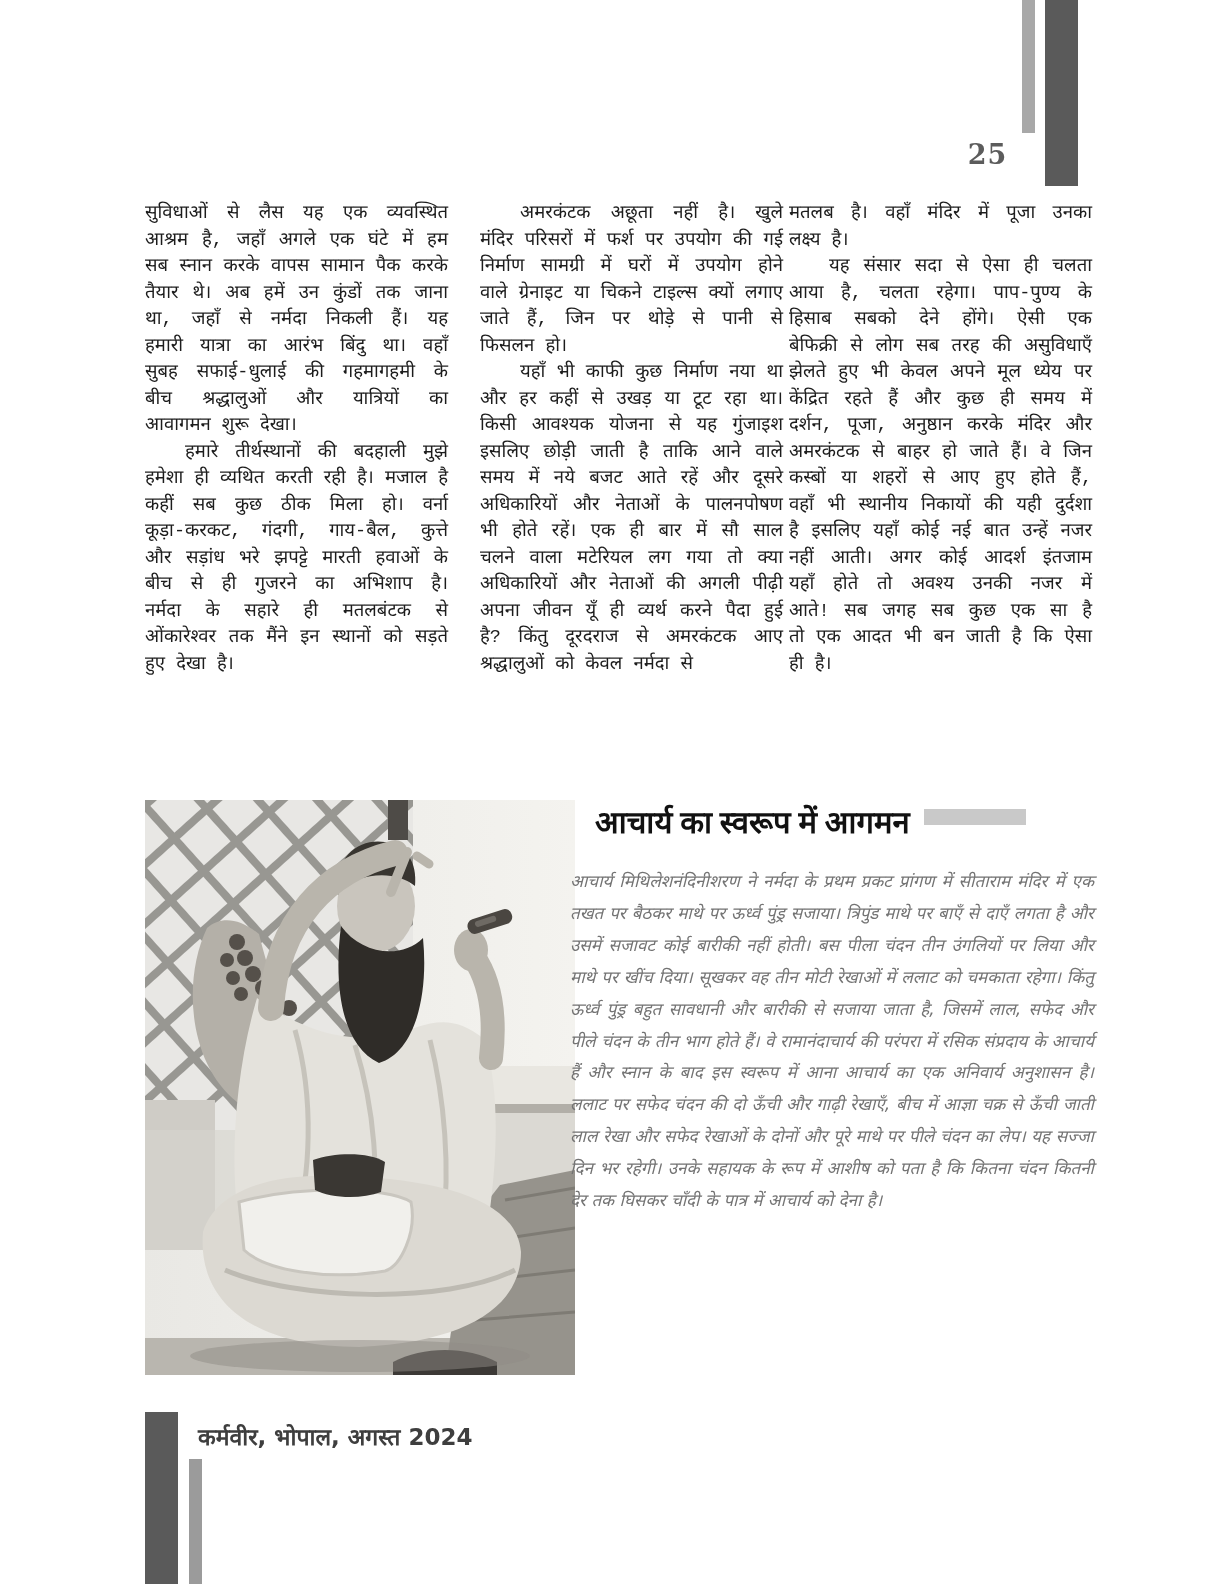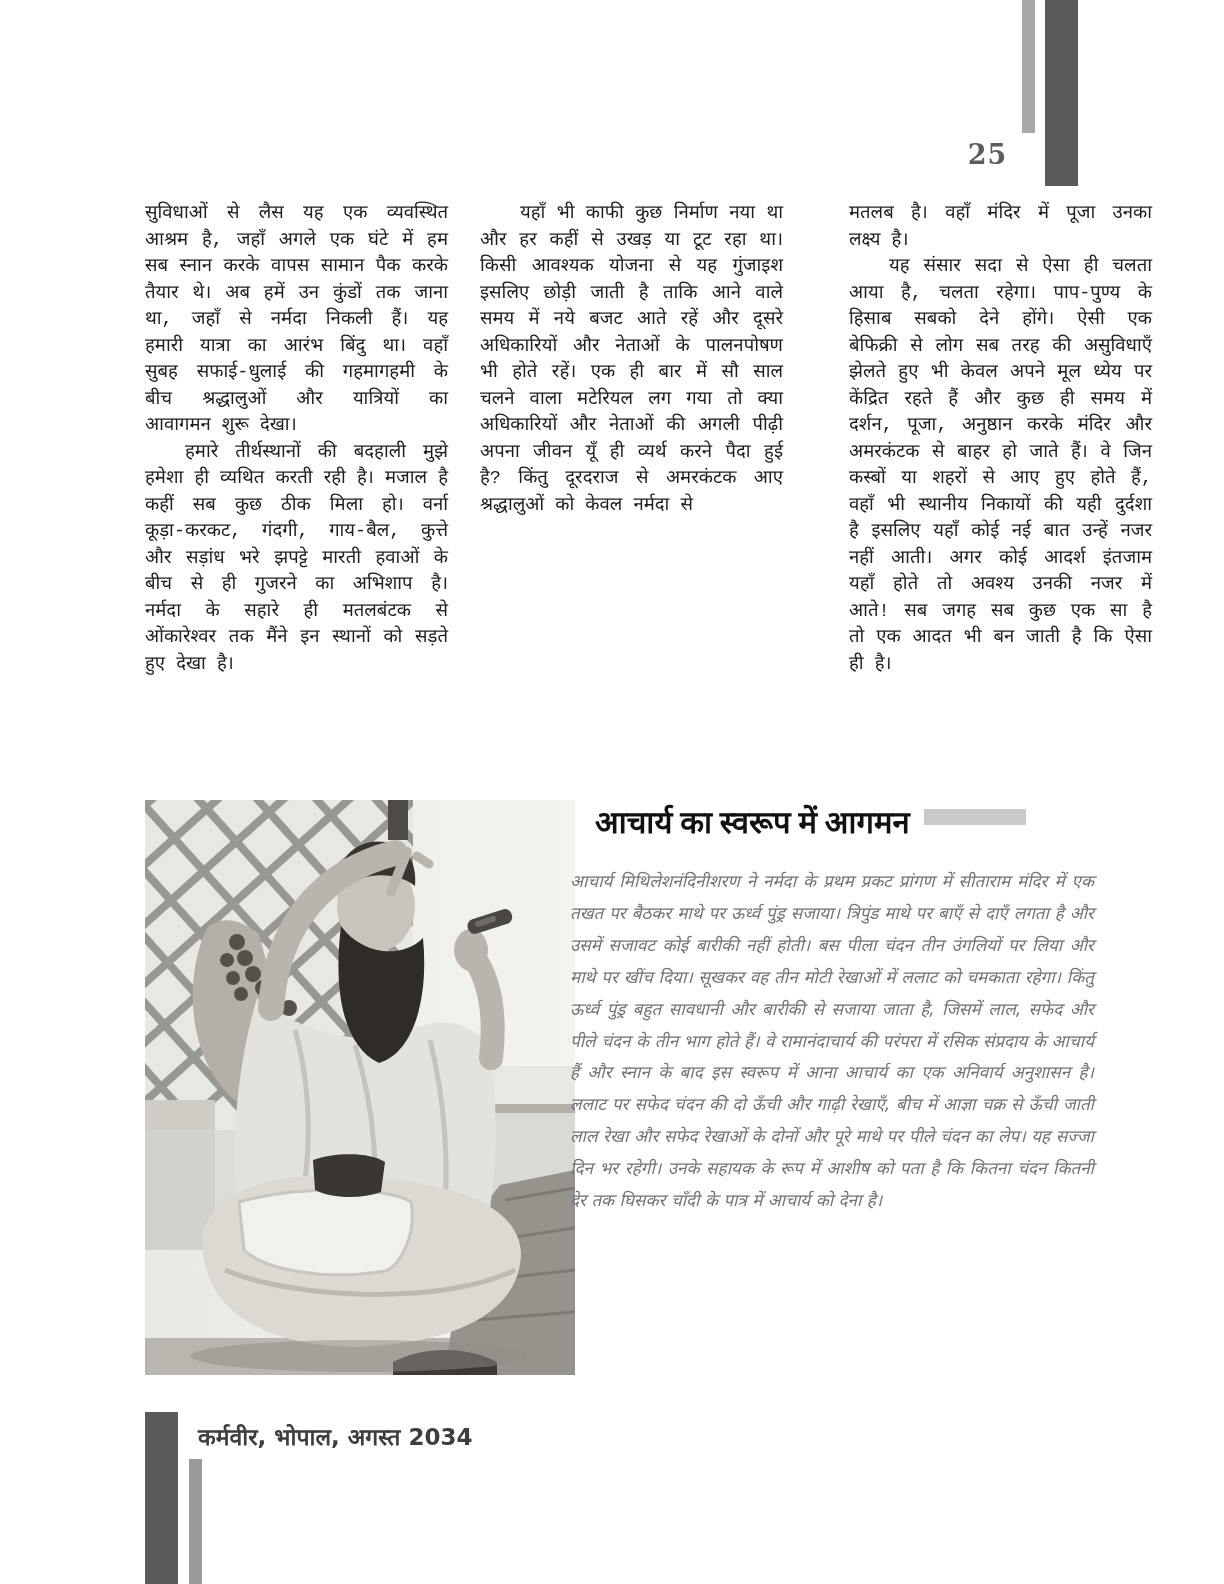--- a/index.html
+++ b/index.html
@@ -20,21 +20,21 @@
   }
   
   .col{
     position:absolute;top:201px;width:303px;
     font-size:18.5px;line-height:26.5px;text-align:justify;color:#1c1c1c;font-family:Liberation Mono, monospace;
   }
   .col p{margin:0;}
   .col p.indent{text-indent:40px;}
   .c1{left:145px;}
   .c2{left:480px;}
-  .c3{left:849px;}
+  .c3{left:789px;}
   
   .section-head{
     position:absolute;left:595px;top:800px;width:525px;white-space:nowrap;
   }
   .section-head .txt{
     font-weight:bold;font-size:31px;color:#111;letter-spacing:0px;font-family:Liberation Serif, serif;
   }
   .section-head .hbar{
     display:inline-block;width:102px;height:16px;background:#c9c9c9;
     margin-left:14px;vertical-align:8px;
@@ -62,20 +62,21 @@
 
   <div class="bar tr-light"></div>
   <div class="bar tr-dark"></div>
   <div class="page-number">25</div>
 
   <div class="col c1">
     <p>सुविधाओं से लैस यह एक व्यवस्थित आश्रम है, जहाँ अगले एक घंटे में हम सब स्नान करके वापस सामान पैक करके तैयार थे। अब हमें उन कुंडों तक जाना था, जहाँ से नर्मदा निकली हैं। यह हमारी यात्रा का आरंभ बिंदु था। वहाँ सुबह सफाई-धुलाई की गहमागहमी के बीच श्रद्धालुओं और यात्रियों का आवागमन शुरू देखा।</p>
     <p class="indent">हमारे तीर्थस्थानों की बदहाली मुझे हमेशा ही व्यथित करती रही है। मजाल है कहीं सब कुछ ठीक मिला हो। वर्ना कूड़ा-करकट, गंदगी, गाय-बैल, कुत्ते और सड़ांध भरे झपट्टे मारती हवाओं के बीच से ही गुजरने का अभिशाप है। नर्मदा के सहारे ही मतलबंटक से ओंकारेश्वर तक मैंने इन स्थानों को सड़ते हुए देखा है।</p>
   </div>
   <div class="col c2">
+    <p class="indent">अमरकंटक अछूता नहीं है। खुले मंदिर परिसरों में फर्श पर उपयोग की गई निर्माण सामग्री में घरों में उपयोग होने वाले ग्रेनाइट या चिकने टाइल्स क्यों लगाए जाते हैं, जिन पर थोड़े से पानी से फिसलन हो।</p>
     <p class="indent">यहाँ भी काफी कुछ निर्माण नया था और हर कहीं से उखड़ या टूट रहा था। किसी आवश्यक योजना से यह गुंजाइश इसलिए छोड़ी जाती है ताकि आने वाले समय में नये बजट आते रहें और दूसरे अधिकारियों और नेताओं के पालनपोषण भी होते रहें। एक ही बार में सौ साल चलने वाला मटेरियल लग गया तो क्या अधिकारियों और नेताओं की अगली पीढ़ी अपना जीवन यूँ ही व्यर्थ करने पैदा हुई है? किंतु दूरदराज से अमरकंटक आए श्रद्धालुओं को केवल नर्मदा से</p>
   </div>
   <div class="col c3">
     <p>मतलब है। वहाँ मंदिर में पूजा उनका लक्ष्य है।</p>
     <p class="indent">यह संसार सदा से ऐसा ही चलता आया है, चलता रहेगा। पाप-पुण्य के हिसाब सबको देने होंगे। ऐसी एक बेफिक्री से लोग सब तरह की असुविधाएँ झेलते हुए भी केवल अपने मूल ध्येय पर केंद्रित रहते हैं और कुछ ही समय में दर्शन, पूजा, अनुष्ठान करके मंदिर और अमरकंटक से बाहर हो जाते हैं। वे जिन कस्बों या शहरों से आए हुए होते हैं, वहाँ भी स्थानीय निकायों की यही दुर्दशा है इसलिए यहाँ कोई नई बात उन्हें नजर नहीं आती। अगर कोई आदर्श इंतजाम यहाँ होते तो अवश्य उनकी नजर में आते! सब जगह सब कुछ एक सा है तो एक आदत भी बन जाती है कि ऐसा ही है।</p>
   </div>
 
   <div class="photo">
     <svg width="430" height="575" viewBox="0 0 430 575" xmlns="http://www.w3.org/2000/svg">
       <defs>
@@ -156,17 +157,17 @@
       <ellipse cx="215" cy="556" rx="170" ry="16" fill="#8f8c85" opacity="0.5"></ellipse>
     </svg>
   </div>
 
   <div class="section-head">
     <span class="txt">आचार्य का स्वरूप में आगमन</span><span class="hbar"></span>
   </div>
 
   <div class="section-body">आचार्य मिथिलेशनंदिनीशरण ने नर्मदा के प्रथम प्रकट प्रांगण में सीताराम मंदिर में एक तखत पर बैठकर माथे पर ऊर्ध्व पुंड्र सजाया। त्रिपुंड माथे पर बाएँ से दाएँ लगता है और उसमें सजावट कोई बारीकी नहीं होती। बस पीला चंदन तीन उंगलियों पर लिया और माथे पर खींच दिया। सूखकर वह तीन मोटी रेखाओं में ललाट को चमकाता रहेगा। किंतु ऊर्ध्व पुंड्र बहुत सावधानी और बारीकी से सजाया जाता है, जिसमें लाल, सफेद और पीले चंदन के तीन भाग होते हैं। वे रामानंदाचार्य की परंपरा में रसिक संप्रदाय के आचार्य हैं और स्नान के बाद इस स्वरूप में आना आचार्य का एक अनिवार्य अनुशासन है। ललाट पर सफेद चंदन की दो ऊँची और गाढ़ी रेखाएँ, बीच में आज्ञा चक्र से ऊँची जाती लाल रेखा और सफेद रेखाओं के दोनों और पूरे माथे पर पीले चंदन का लेप। यह सज्जा दिन भर रहेगी। उनके सहायक के रूप में आशीष को पता है कि कितना चंदन कितनी देर तक घिसकर चाँदी के पात्र में आचार्य को देना है।</div>
 
-  <div class="footer-text">कर्मवीर, भोपाल, अगस्त 2034</div>
+  <div class="footer-text">कर्मवीर, भोपाल, अगस्त 2024</div>
   <div class="bar bl-dark"></div>
   <div class="bar bl-light"></div>
 
 </div>
 
 </body></html>

